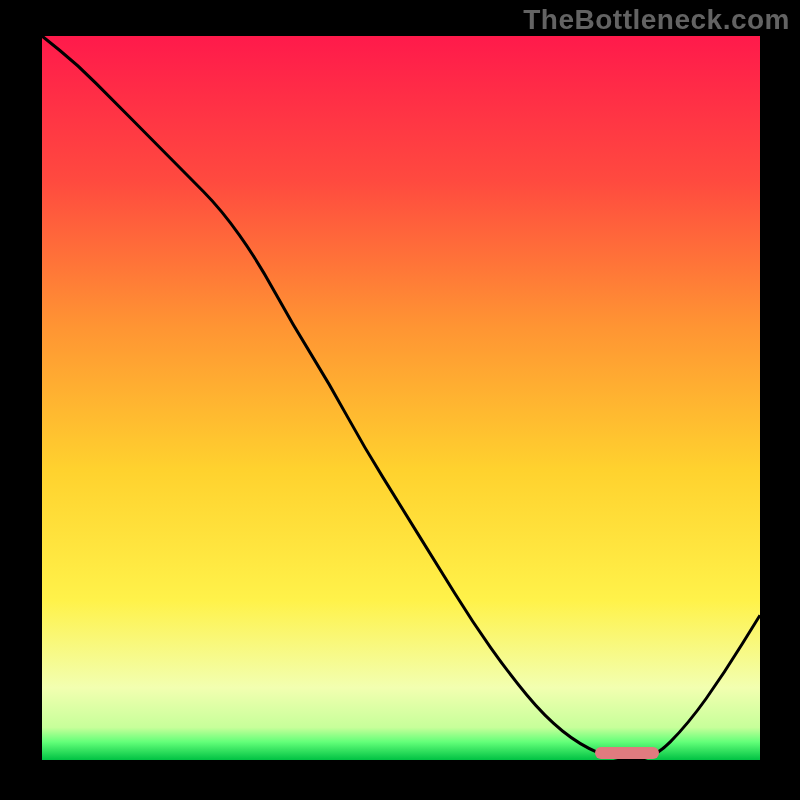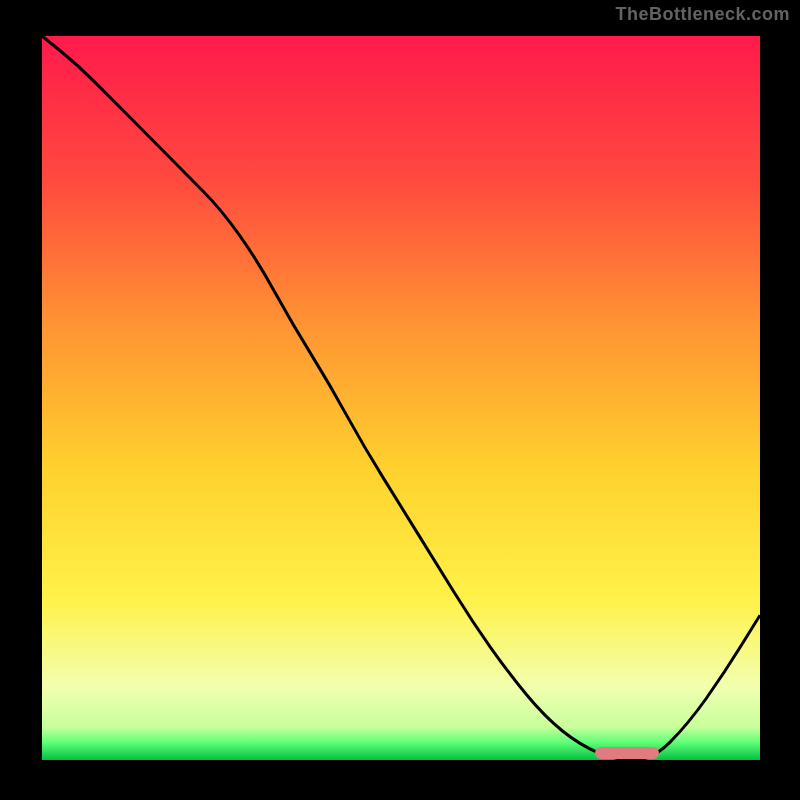--- a/index.html
+++ b/index.html
@@ -15,21 +15,21 @@
     position: relative;
     width: 800px;
     height: 800px;
     background: #000;
   }
   .watermark {
     position: absolute;
     top: 4px;
     right: 10px;
     color: #636363;
-    font-size: 18px;
+    font-size: 28px;
     font-weight: 700;
     letter-spacing: 0.5px;
     font-family: Arial, Helvetica, sans-serif;
   }
   .plot-area {
     position: absolute;
     left: 42px;
     top: 36px;
     width: 718px;
     height: 724px;

